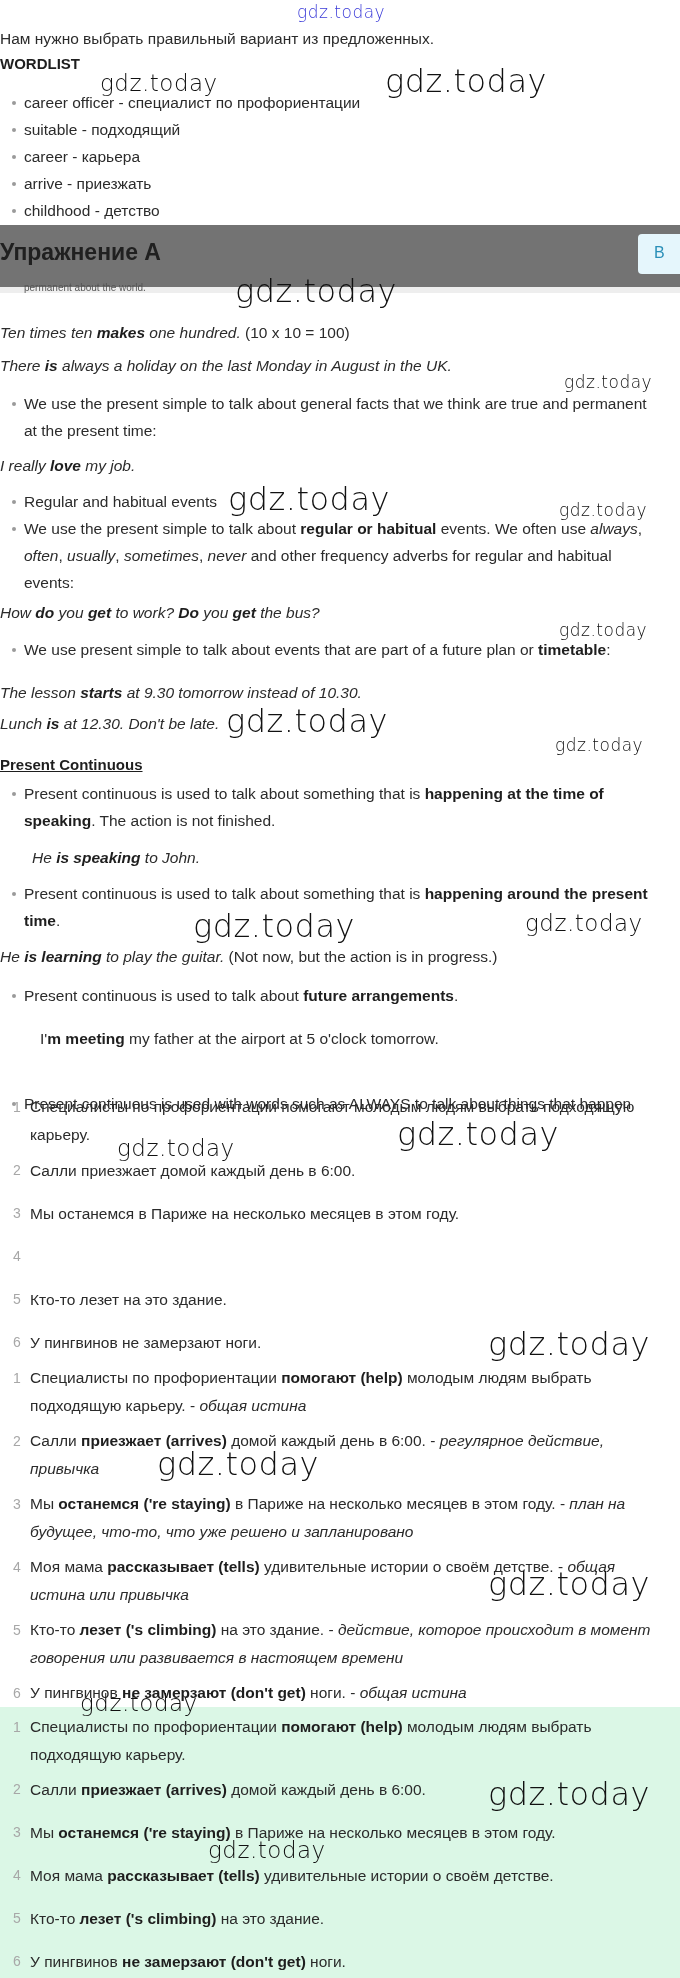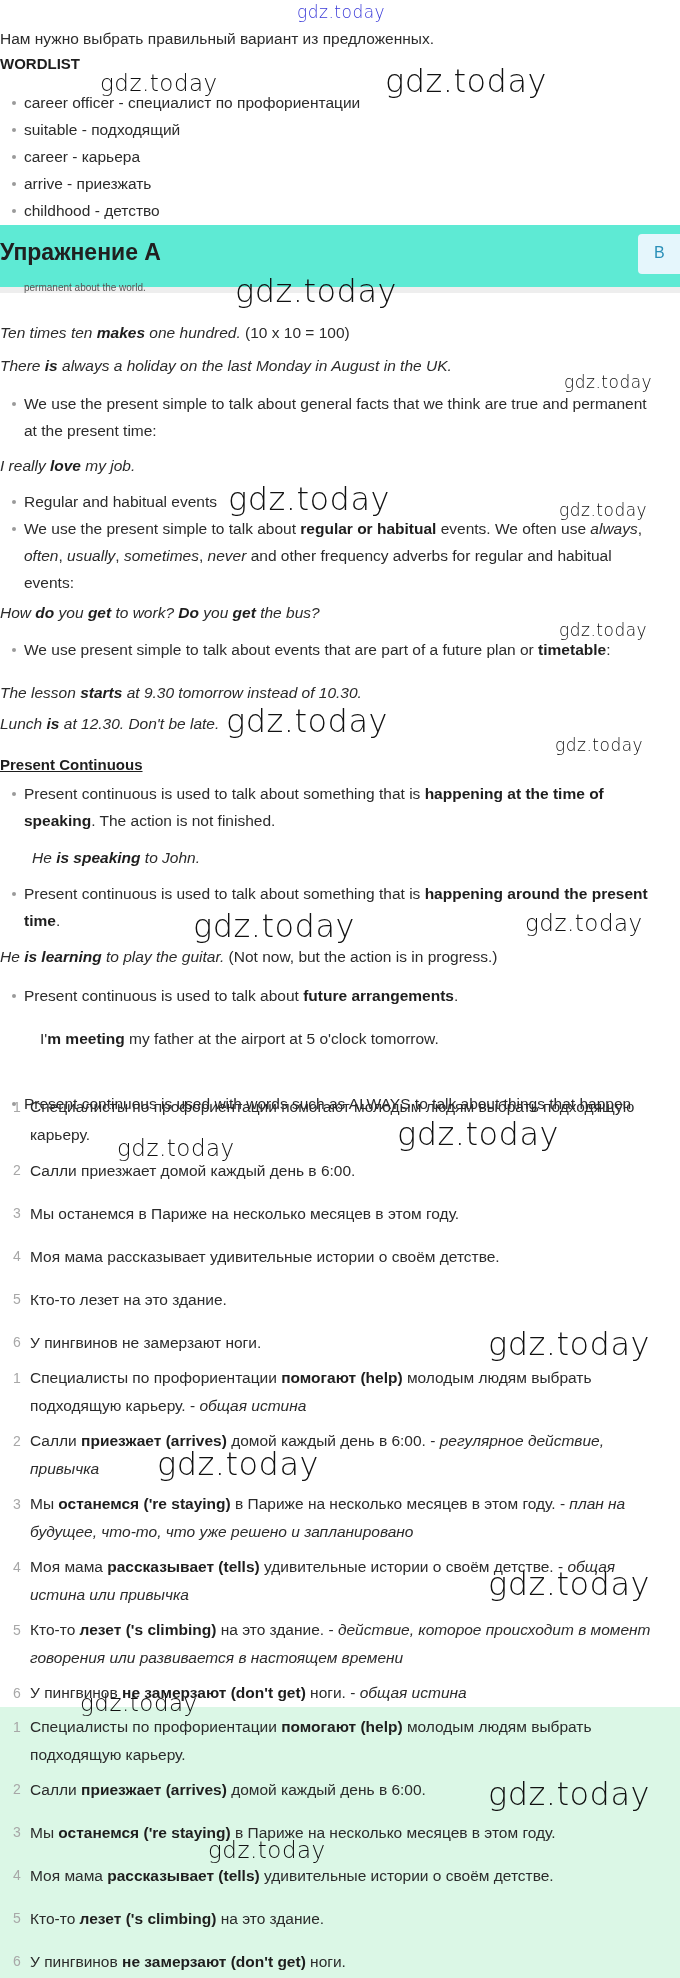--- a/index.html
+++ b/index.html
@@ -31,21 +31,21 @@
   .bul::before {
     content: ""; position: absolute; left: 2px; top: 12px;
     width: 4px; height: 4px; border-radius: 50%; background: #9a9a9a;
   }
   .ital { font-style: italic; }
   b, .b { font-weight: bold; color: #1e1e1e; }
   .num-item { position: absolute; left: 10px; width: 660px; line-height: 27px; padding-left: 20px; }
   .num { position: absolute; left: 3px; top: 0; color: #a7a7a7; font-size: 14px; }
   .heading-strip {
     position: absolute; left: 0; top: 225px; width: 680px; height: 68px;
-    background: #5eead4; z-index: 3;
+    background: #737373; z-index: 3;
     border-bottom: 6px solid #eeeeee;
   }
   .ex-title { position: absolute; left: 0; top: 14px; font-size: 23px; font-weight: bold; color: #202020; }
   .pill {
     position: absolute; right: 0; top: 9px; width: 42px; height: 40px;
     background: #e5f6fc; border-radius: 4px 0 0 4px; color: #2a8fb8;
     font-size: 16px; padding: 10px 0 0 16px;
   }
   .green-block { position: absolute; left: 0; top: 1707px; width: 680px; height: 271px; background: #dbf7e6; }
   .ghost { position: absolute; left: 24px; top: 282px; color: #555; font-size: 10px; z-index: 4; }
@@ -139,21 +139,21 @@
 <div class="num-item" style="top:1093px;line-height:28px;">
   <span class="num">1</span><span>Специалисты по профориентации помогают молодым людям выбрать подходящую карьеру.</span>
 </div>
 <div class="num-item" style="top:1157px;">
   <span class="num">2</span><span>Салли приезжает домой каждый день в 6:00.</span>
 </div>
 <div class="num-item" style="top:1200px;">
   <span class="num">3</span><span>Мы останемся в Париже на несколько месяцев в этом году.</span>
 </div>
 <div class="num-item" style="top:1243px;">
-  <span class="num">4</span><span>Моя мама рассказывает удивительные истории о своём детстве.</span>
+  <span class="num">4</span>
 </div>
 <div class="num-item" style="top:1286px;">
   <span class="num">5</span><span>Кто-то лезет на это здание.</span>
 </div>
 <div class="num-item" style="top:1329px;">
   <span class="num">6</span><span>У пингвинов не замерзают ноги.</span>
 </div>
 
 <div class="num-item" style="top:1364px;line-height:28px;">
   <span class="num">1</span><span>Специалисты по профориентации </span><b>помогают (help)</b><span> молодым людям выбрать подходящую карьеру. - </span><span class="ital">общая истина</span>

